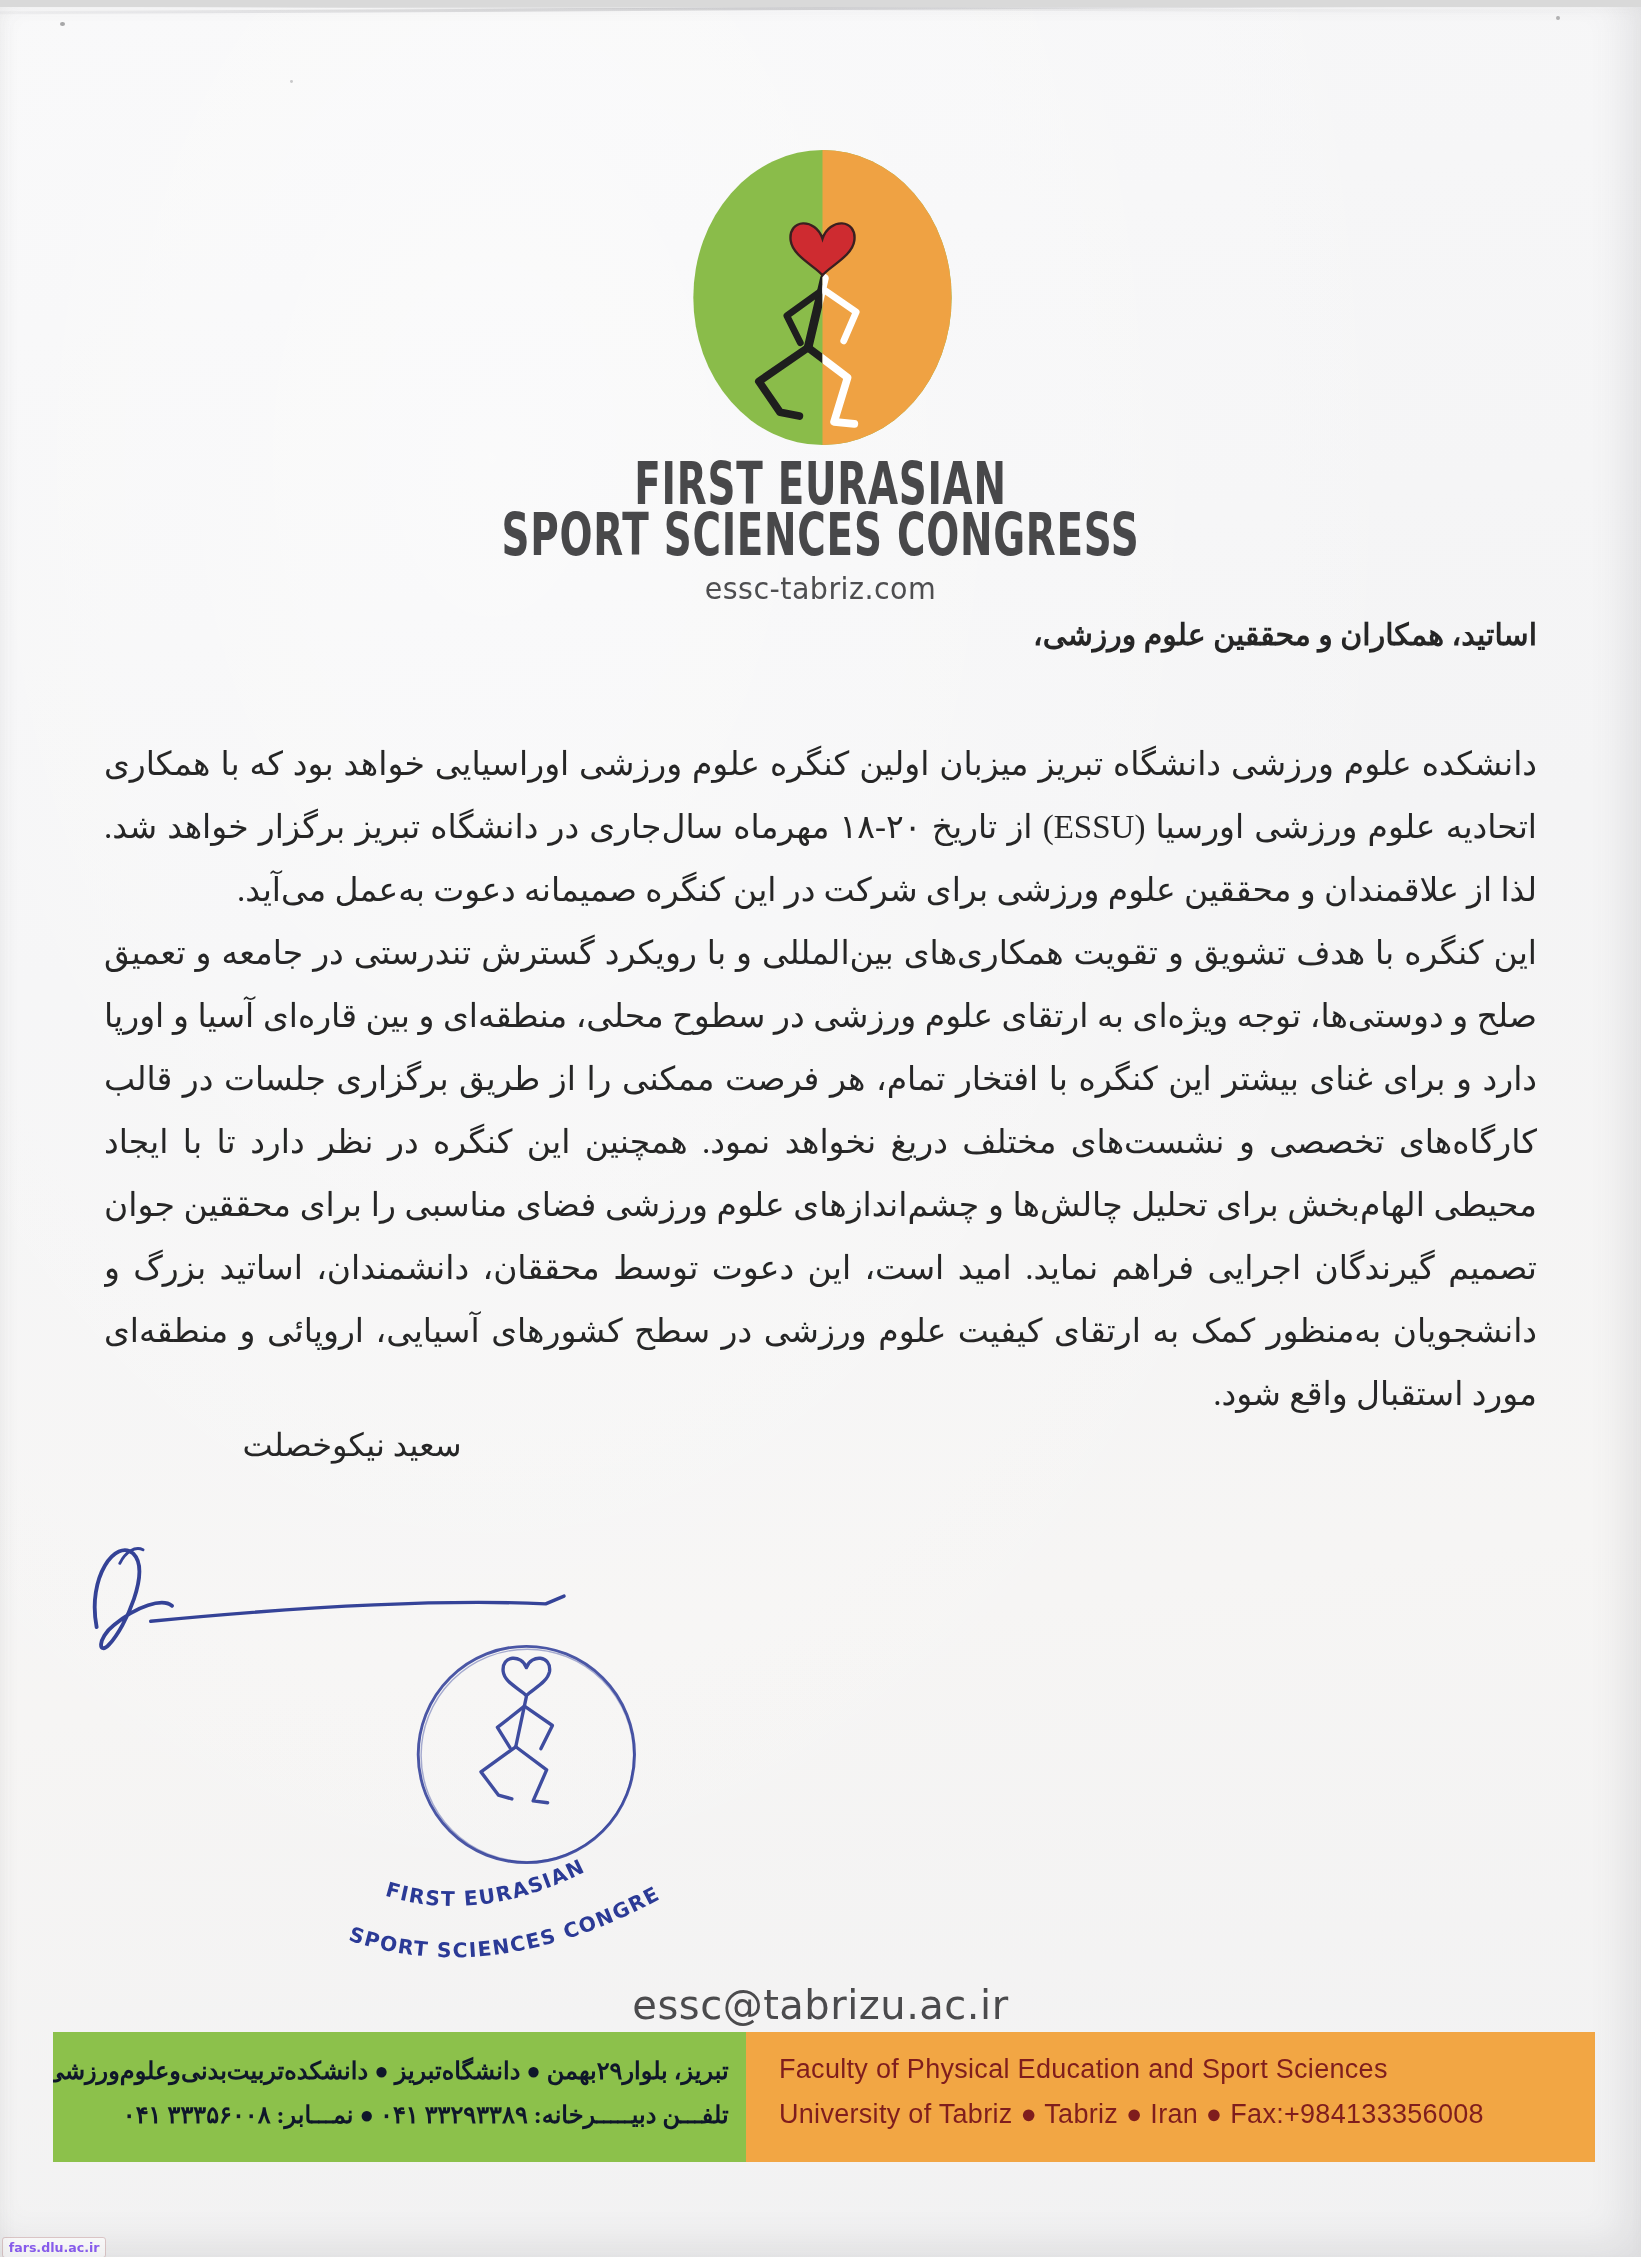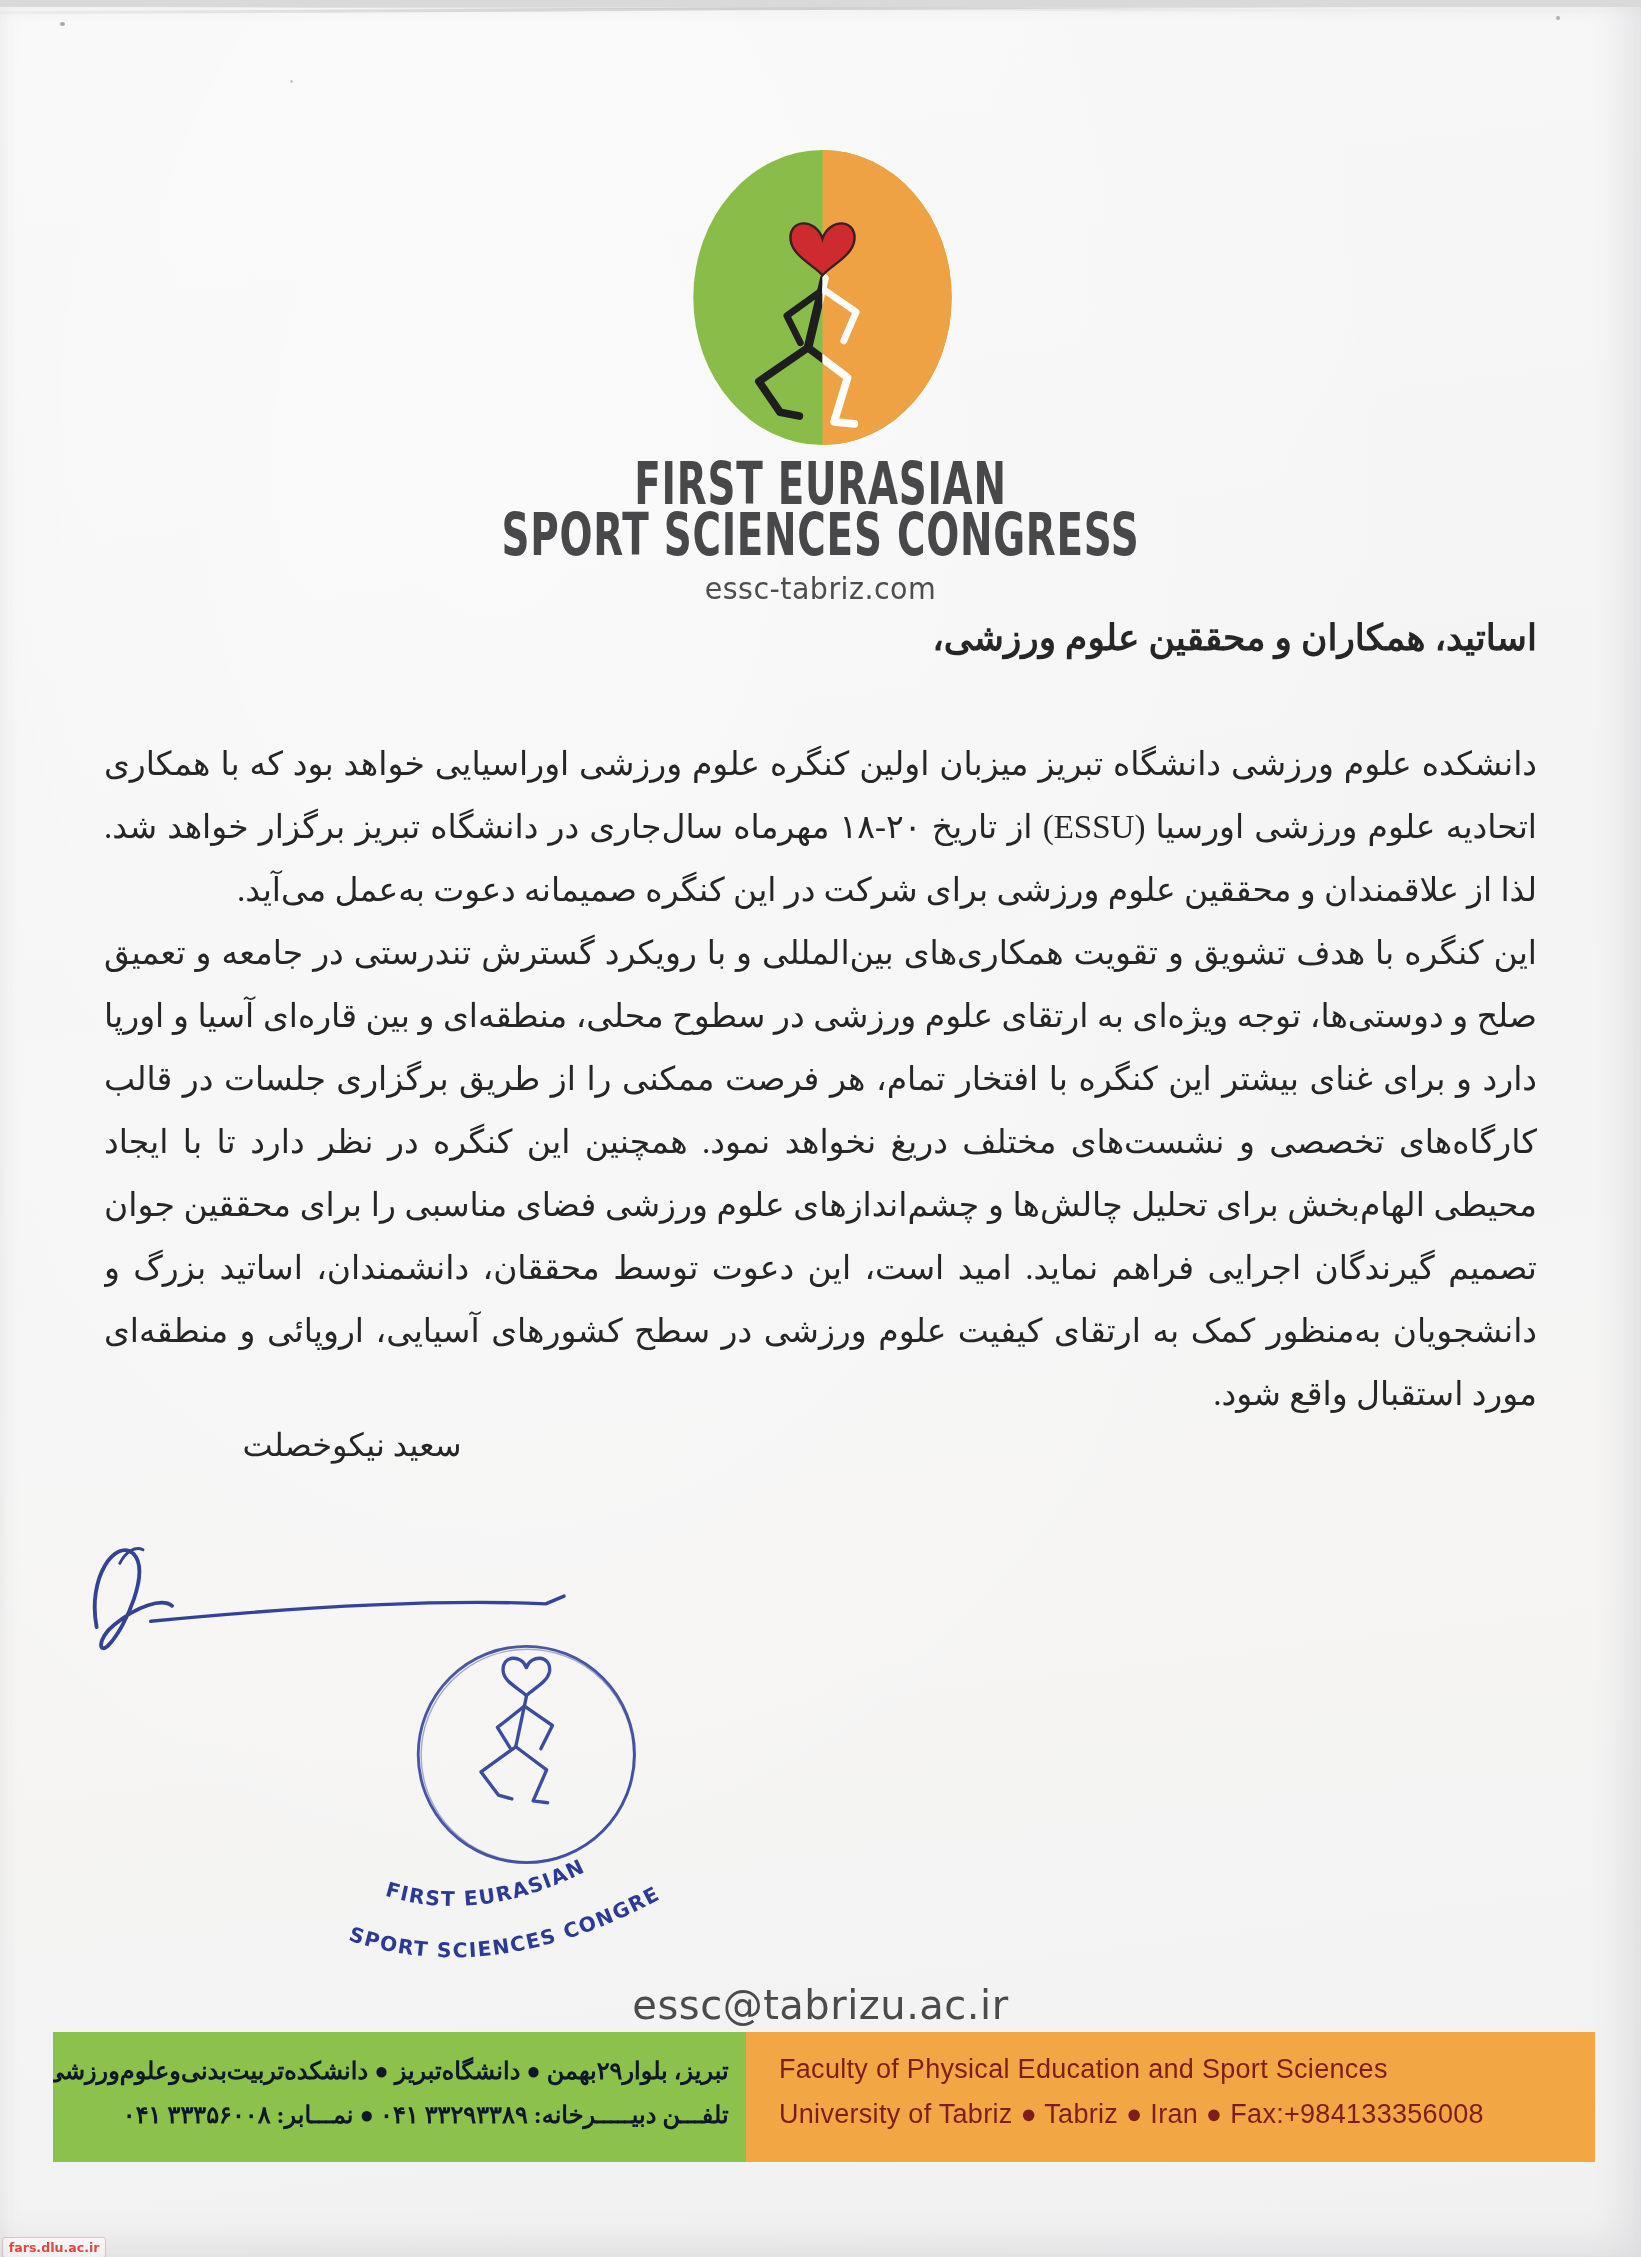--- a/index.html
+++ b/index.html
@@ -30,21 +30,21 @@
   .brand{position:absolute;left:0;top:452px;width:100%;text-align:center;color:#48484a;}
   .brand-line{display:block;font-family:"DejaVu Sans","Liberation Sans",sans-serif;
     font-weight:600;font-size:54px;line-height:51px;letter-spacing:1px;
     transform:scale(.72,1.08);transform-origin:50% 50%;white-space:nowrap;}
   .brand-site{display:block;margin-top:8.7px;font-family:"DejaVu Sans","Liberation Sans",sans-serif;
     font-weight:400;font-size:31px;color:#4e4e50;letter-spacing:0.5px;transform:scale(.92,1);white-space:nowrap;}
 
   
   .rtl{direction:rtl;}
   .salutation{position:absolute;top:610px;right:104px;left:104px;
-    font-size:36px;font-weight:bold;white-space:nowrap;}
+    font-size:30px;font-weight:bold;white-space:nowrap;}
   .body-text{position:absolute;top:726px;right:104px;width:1433px;font-size:33px;}
   .bline{height:63px;line-height:63px;overflow:hidden;text-align:justify;text-align-last:justify;}
   .bline.natural{text-align:right;text-align-last:right;white-space:nowrap;}
   .sig-block{position:absolute;left:101px;top:1412px;width:502px;text-align:center;
     font-size:32px;line-height:52px;white-space:nowrap;}
 
   
   .ink{position:absolute;left:58px;top:1506px;pointer-events:none;}
   .stamp-text{font-family:"DejaVu Sans","Liberation Sans",sans-serif;font-size:21px;
     letter-spacing:1.5px;fill:#2b3a96;font-weight:bold;}
@@ -55,21 +55,21 @@
   .footer{position:absolute;left:53px;top:2025px;width:1542px;height:130px;display:flex;}
   .footer-green{width:693px;background:#8cc14b;direction:rtl;text-align:right;
     padding:17.4px 17.4px 0 9.7px;box-sizing:border-box;color:#0f172a;
     font-size:24px;font-weight:bold;line-height:44px;white-space:nowrap;overflow:hidden;}
   .footer-orange{flex:1;background:#f2a644;color:#7f1d1d;
     padding:14.5px 9.7px 0 33px;box-sizing:border-box;
     font-family:"Liberation Sans","DejaVu Sans",sans-serif;
     font-size:27px;line-height:45px;letter-spacing:0.3px;white-space:nowrap;overflow:hidden;}
   .watermark{position:absolute;left:1.9px;top:2230px;background:#ffffff;
     border:1px solid #e0c9c9;border-radius:2.9px;padding:1.9px 5.8px;
-    font-family:"DejaVu Sans","Liberation Sans",sans-serif;font-size:12.6px;font-weight:bold;color:#ef4444;}
+    font-family:"DejaVu Sans","Liberation Sans",sans-serif;font-size:12.6px;font-weight:bold;color:#8b5cf6;}
 </style>
 </head>
 <body>
 
 <div class="page">
 
   <div class="speck" style="left:60px;top:15.4px;width:4.8px;height:3.9px;opacity:.6"></div>
   <div class="speck" style="left:1556px;top:8.7px;width:3.9px;height:3.9px;opacity:.5"></div>
   <div class="speck" style="left:290px;top:73px;width:2.9px;height:2.9px;opacity:.35"></div>
   <div class="crease crease1"></div>

